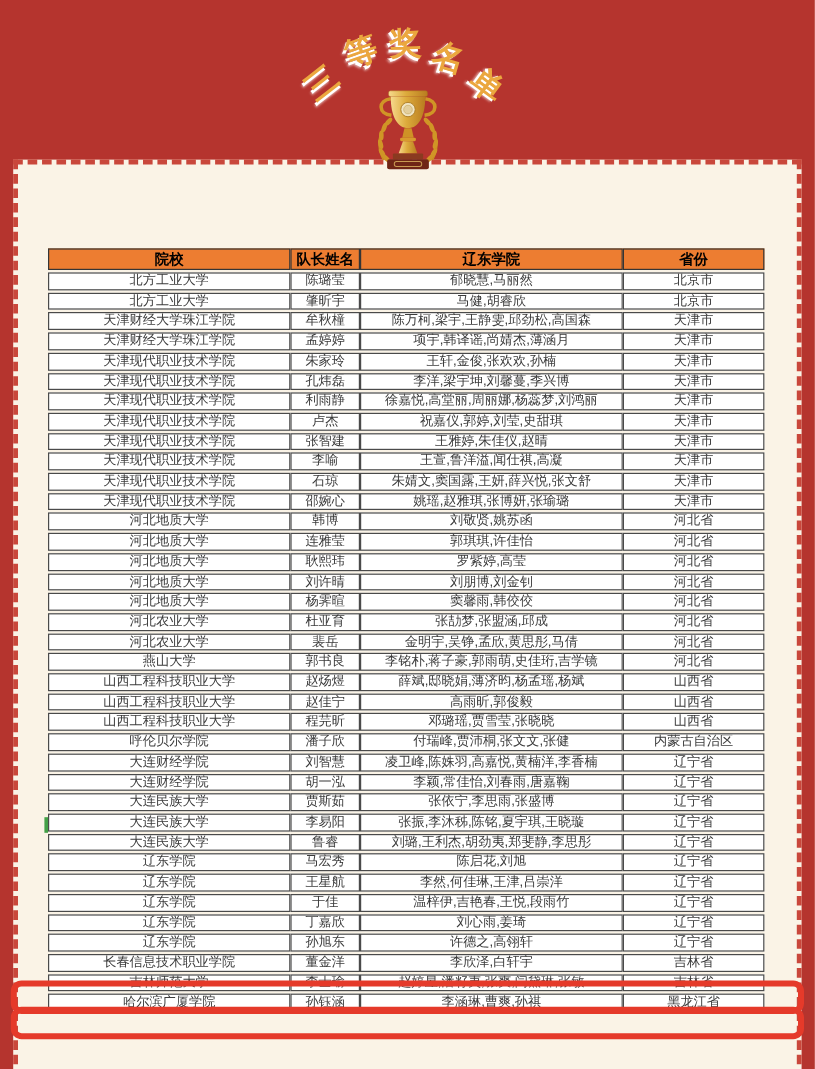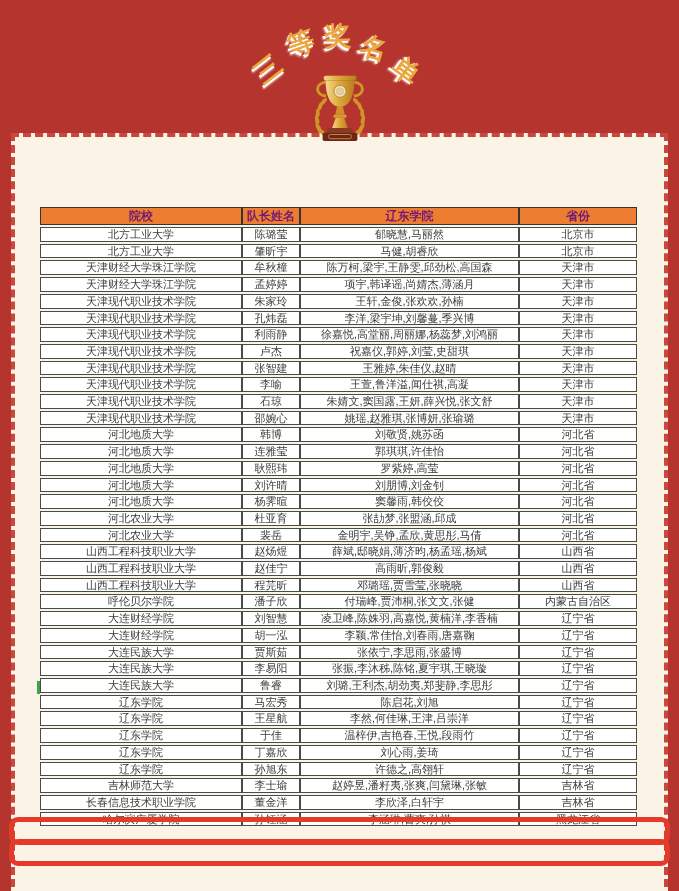--- a/index.html
+++ b/index.html
@@ -27,21 +27,21 @@
   .c3{left:374px;top:48px;transform:translate(-50%,-50%) rotate(16deg);}
   .c4{left:406px;top:71px;transform:translate(-50%,-50%) rotate(36deg);}
   .trophy{position:absolute;left:310px;top:72px;width:60px;height:86px;}
   
   table.awards{
     position:absolute;left:40px;top:205px;width:597px;
     border-collapse:separate;border-spacing:0 2px;
     table-layout:fixed;
   }
   table.awards th{
-    background:#ed7d31;color:#701a75;font-weight:bold;font-size:12px;
+    background:#ed7d31;color:#000000;font-weight:bold;font-size:12px;
     height:16px;padding:0;border:1px solid #353535;text-align:center;
     line-height:16px;overflow:hidden;white-space:nowrap;
   }
   table.awards td{
     background:#ffffff;color:#3b3b3b;font-size:11px;height:12.7px;
     padding:0;border:1px solid #4a4a4a;text-align:center;
     line-height:12.7px;overflow:hidden;white-space:nowrap;
   }
   .hl{
     position:absolute;left:9px;width:661px;
@@ -237,20 +237,26 @@
         <td>张劼梦,张盟涵,邱成</td>
         <td>河北省</td>
       </tr>
       <tr>
         <td>河北农业大学</td>
         <td>裴岳</td>
         <td>金明宇,吴铮,孟欣,黄思彤,马倩</td>
         <td>河北省</td>
       </tr>
       <tr>
+        <td>燕山大学</td>
+        <td>郭书良</td>
+        <td>李铭朴,蒋子豪,郭雨萌,史佳珩,吉学镜</td>
+        <td>河北省</td>
+      </tr>
+      <tr>
         <td>山西工程科技职业大学</td>
         <td>赵炀煜</td>
         <td>薛斌,邸晓娟,薄济昀,杨孟瑶,杨斌</td>
         <td>山西省</td>
       </tr>
       <tr>
         <td>山西工程科技职业大学</td>
         <td>赵佳宁</td>
         <td>高雨昕,郭俊毅</td>
         <td>山西省</td>
@@ -321,32 +327,32 @@
         <td>刘心雨,姜琦</td>
         <td>辽宁省</td>
       </tr>
       <tr>
         <td>辽东学院</td>
         <td>孙旭东</td>
         <td>许德之,高翎轩</td>
         <td>辽宁省</td>
       </tr>
       <tr>
+        <td>长春信息技术职业学院</td>
+        <td>董金洋</td>
+        <td>李欣泽,白轩宇</td>
+        <td>吉林省</td>
+      </tr>
+      <tr>
         <td>吉林师范大学</td>
         <td>李士瑜</td>
         <td>赵婷昱,潘籽夷,张爽,闫黛琳,张敏</td>
         <td>吉林省</td>
       </tr>
       <tr>
-        <td>长春信息技术职业学院</td>
-        <td>董金洋</td>
-        <td>李欣泽,白轩宇</td>
-        <td>吉林省</td>
-      </tr>
-      <tr>
         <td>哈尔滨广厦学院</td>
         <td>孙钰涵</td>
         <td>李涵琳,曹爽,孙祺</td>
         <td>黑龙江省</td>
       </tr>
     </tbody>
 </table>
 
 <div class="hl hl1"></div>
 <div class="hl hl2"></div>

